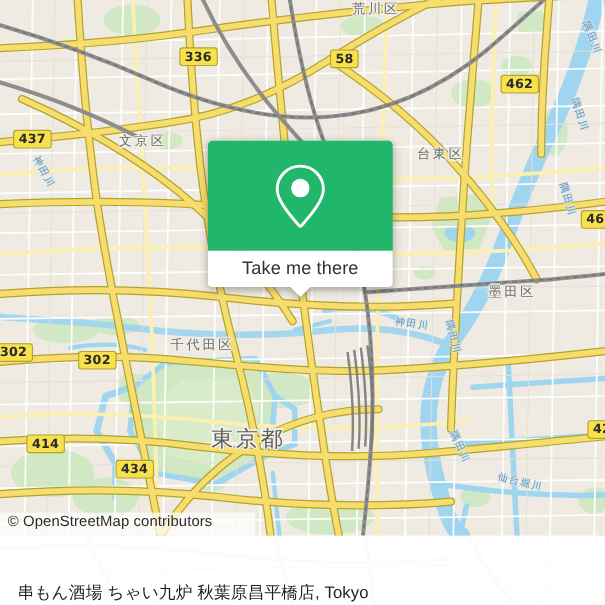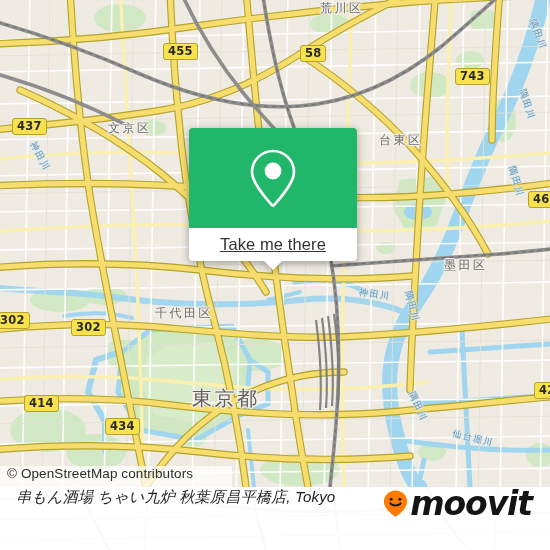--- a/index.html
+++ b/index.html
@@ -32,39 +32,39 @@
   }
   .card-head{
     height:100px;background:#21b76a;
     border-top-left-radius:4px;border-top-right-radius:4px;
     display:flex;align-items:center;justify-content:center;
   }
   .card-foot{
     height:33px;background:#ffffff;
     border-bottom-left-radius:4px;border-bottom-right-radius:4px;
     display:flex;align-items:center;justify-content:center;
-    font-size:16.5px;color:#333333;letter-spacing:.1px;text-decoration:underline;
+    font-size:16.5px;color:#333333;letter-spacing:.1px;
   }
   .card-tail{
     position:absolute;left:50%;transform:translateX(-50%);
     bottom:-9px;width:0;height:0;
     border-left:10px solid transparent;border-right:10px solid transparent;
     border-top:10px solid #ffffff;
   }
   .pin-icon{display:block;}
 
   
   .footer{
     position:absolute;left:0;top:487px;width:550px;height:63px;
     background:#ffffff;overflow:hidden;
   }
   .footer-wm{position:absolute;left:0;top:-487px;width:550px;height:550px;opacity:.07;}
   .footer-inner{
-    position:relative;z-index:5;height:63px;display:flex;align-items:flex-start;
-    padding:0 14px 0 16px;box-sizing:border-box;justify-content:space-between;font-style:italic;
+    position:relative;z-index:5;height:63px;display:flex;align-items:flex-end;
+    padding:0 14px 0 16px;box-sizing:border-box;justify-content:space-between;
   }
   .footer-title{
     font-size:15.2px;color:#1f1f1f;white-space:nowrap;letter-spacing:.1px;
   }
   .brand{display:flex;align-items:center;gap:2px;padding-right:4px;}
   .brand-word{
     font-size:33px;font-weight:bold;color:#141414;letter-spacing:-1.1px;
     line-height:1;font-family:"DejaVu Sans","Liberation Sans",sans-serif;
   }
 
@@ -299,23 +299,23 @@
       <div class="lbl river" style="left:511px;top:98px;transform:rotate(72deg)">隅田川</div>
       <div class="lbl river" style="left:500px;top:175px;transform:rotate(74deg)">隅田川</div>
       <div class="lbl river" style="left:359px;top:288px;transform:rotate(8deg)">神田川</div>
       <div class="lbl river" style="left:396px;top:300px;transform:rotate(76deg)">隅田川</div>
       <div class="lbl river" style="left:402px;top:400px;transform:rotate(66deg)">隅田川</div>
       <div class="lbl river" style="left:452px;top:432px;transform:rotate(14deg)">仙台堀川</div>
       <div class="lbl river" style="left:24px;top:150px;transform:rotate(62deg)">神田川</div>
     </div>
 
     <div>
-      <div class="shield" style="left:163px;top:43px">455</div>
+      <div class="shield" style="left:163px;top:43px">336</div>
       <div class="shield" style="left:300px;top:45px">58</div>
-      <div class="shield" style="left:455px;top:68px">743</div>
+      <div class="shield" style="left:455px;top:68px">462</div>
       <div class="shield" style="left:12px;top:118px">437</div>
       <div class="shield" style="left:528px;top:191px">465</div>
       <div class="shield" style="left:-5px;top:312px">302</div>
       <div class="shield" style="left:71px;top:319px">302</div>
       <div class="shield" style="left:24px;top:395px">414</div>
       <div class="shield" style="left:105px;top:418px">434</div>
       <div class="shield" style="left:534px;top:382px">42</div>
     </div>
 
     <div class="attrib">
@@ -347,25 +347,16 @@
       </g>
       <g fill="none" stroke="#d8d2c4" stroke-width="1.6">
         <path d="M-10 520 L560 512"></path>
           <path d="M-10 540 L560 532"></path>
         <path d="M150 460 L144 550"></path>
           <path d="M500 460 L494 550"></path>
       </g>
     </svg>
     <div class="footer-inner">
       <div class="footer-title">串もん酒場 ちゃい九炉 秋葉原昌平橋店, Tokyo</div>
-      <div class="brand">
-        <svg width="25" height="27" viewBox="0 0 25 27">
-          <path d="M12.5 0.6 C6 0.6 0.9 5.6 0.9 11.8 C0.9 18.6 9.2 24.6 11.6 26.2 C12.2 26.6 12.8 26.6 13.4 26.2 C15.8 24.6 24.1 18.6 24.1 11.8 C24.1 5.6 19 0.6 12.5 0.6 Z" fill="#ff7a00"></path>
-          <circle cx="8.1" cy="9.2" r="1.5" fill="#1b1b1b"></circle>
-          <circle cx="16.9" cy="9.2" r="1.5" fill="#1b1b1b"></circle>
-          <path d="M7.4 13.2 C9.2 16.2 15.8 16.2 17.6 13.2" fill="none" stroke="#1b1b1b" stroke-width="1.9" stroke-linecap="round"></path>
-        </svg>
-        <span class="brand-word">moovit</span>
-      </div>
     </div>
   </div>
 
 </div>
 
 </body></html>

